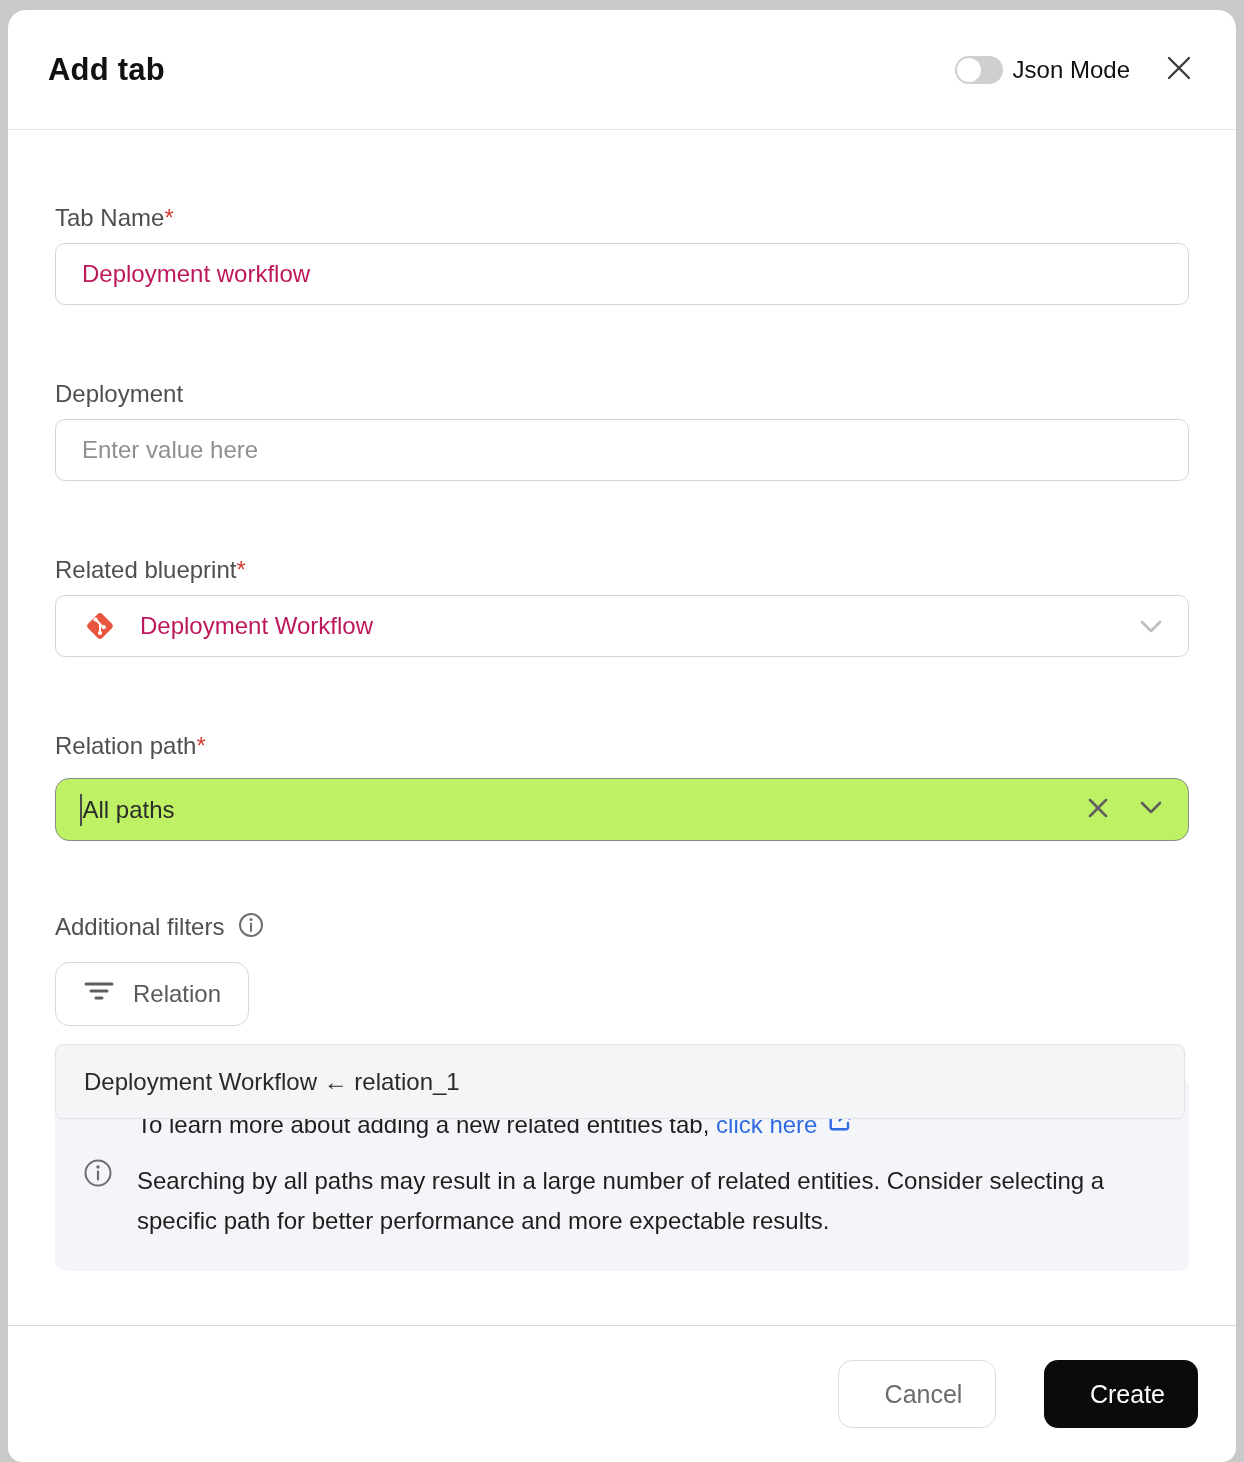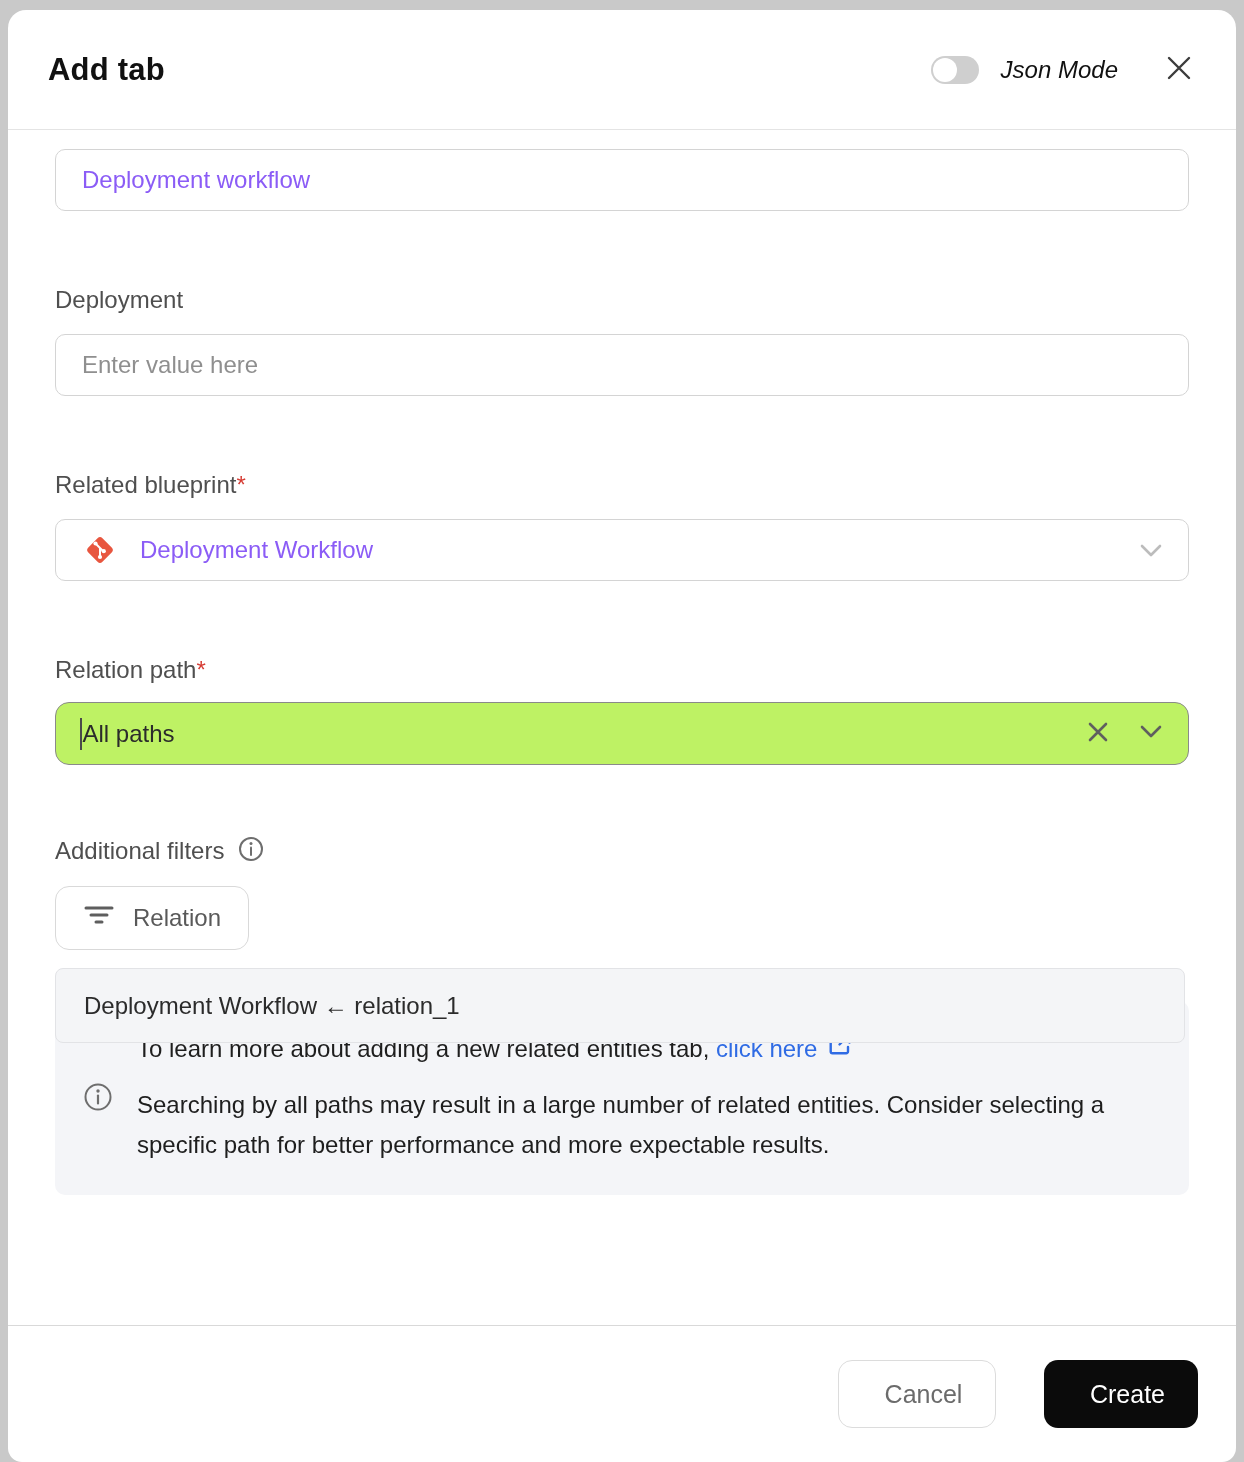--- a/index.html
+++ b/index.html
@@ -31,22 +31,21 @@
   .modal-title {
     font-size: 31px;
     font-weight: 700;
     color: #111111;
     letter-spacing: 0.2px;
   }
   .header-right {
     margin-left: auto;
     display: flex;
     align-items: center;
-    gap: 22px;
-    font-style: italic;
+    gap: 10px;
   }
   .toggle {
     width: 48px; height: 28px;
     background: #cfcfcf;
     border-radius: 14px;
     position: relative;
     cursor: pointer;
   }
   .toggle-knob {
     position: absolute;
@@ -77,31 +76,31 @@
     color: #4f4f4f;
     line-height: 30px;
   }
   .required-star { color: #d63c34; }
   .lbl-tab-name { margin-top: 73px; }
   .lbl-description { margin-top: 74px; }
   .lbl-blueprint { margin-top: 74px; }
   .lbl-relation { margin-top: 74px; }
 
   .text-input, .select-box {
-    margin-top: 19px;
+    margin-top: 10px;
     width: 100%;
     height: 62px;
     border: 1px solid #d4d4d4;
     border-radius: 10px;
     display: flex;
     align-items: center;
     padding: 0 26px;
     background: #ffffff;
     font-size: 24px;
-    color: #8b5cf6;
+    color: #be185d;
   }
   input.text-input {
     outline: none;
     font-family: "Liberation Sans", "DejaVu Sans", sans-serif;
   }
   input.text-input::placeholder { color: #8f8f8f; opacity: 1; }
 
   .select-box { cursor: pointer; position: relative; }
   .select-box .chevron { margin-left: auto; }
 
@@ -265,20 +264,21 @@
           <svg width="26" height="26" viewBox="0 0 26 26">
               <path d="M3 3 L23 23 M23 3 L3 23" stroke="#3c3c3c" stroke-width="2.4" stroke-linecap="round"></path>
             </svg>
         </span>
       </button>
     </div>
   </div>
 
   <div class="modal-body">
 
+    <div class="field-label lbl-tab-name"><span>Tab Name</span><span class="required-star">*</span></div>
     <input class="text-input" type="text" value="Deployment workflow" style="">
 
     <div class="field-label lbl-description">Deployment</div>
     <input class="text-input" type="text" placeholder="Enter value here" style="">
 
     <div class="field-label lbl-blueprint"><span>Related blueprint</span><span class="required-star">*</span></div>
     <div class="select-box">
       <span class="git-badge">
         <svg width="36" height="36" viewBox="0 0 36 36">
           <rect x="8" y="8" width="20" height="20" rx="3.5" transform="rotate(45 18 18)" fill="#e8563f"></rect>

